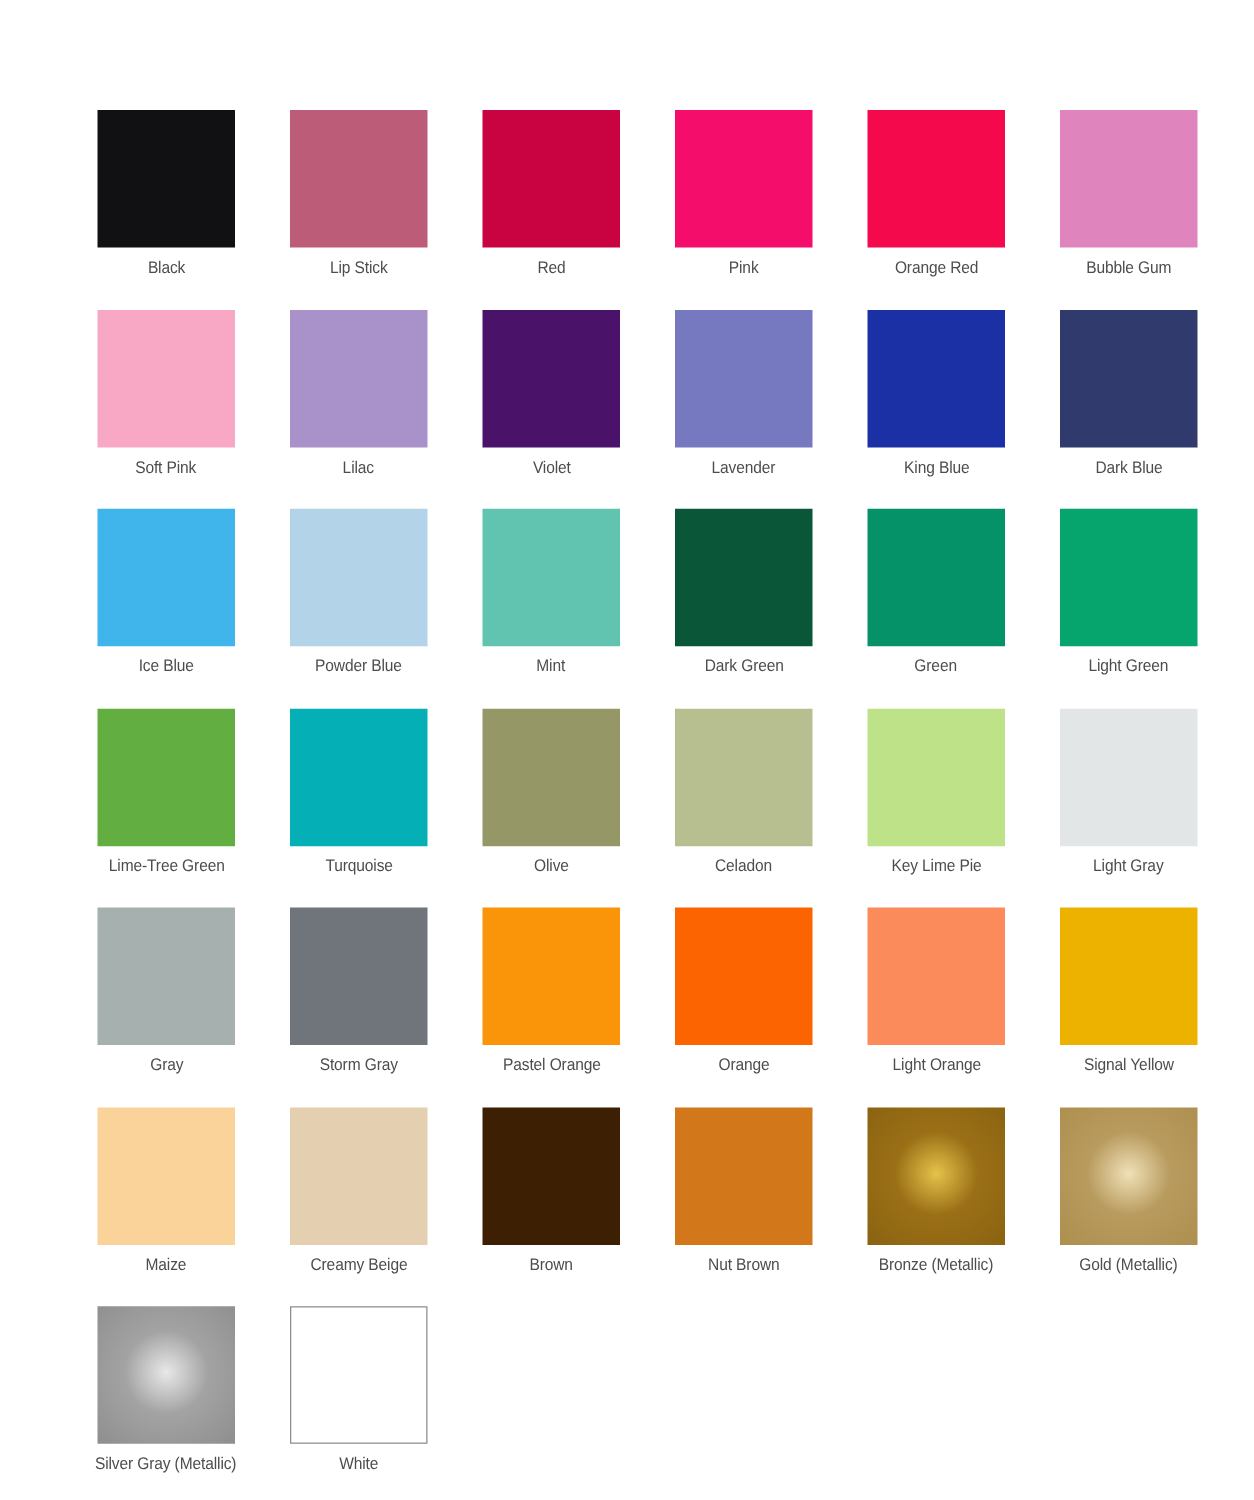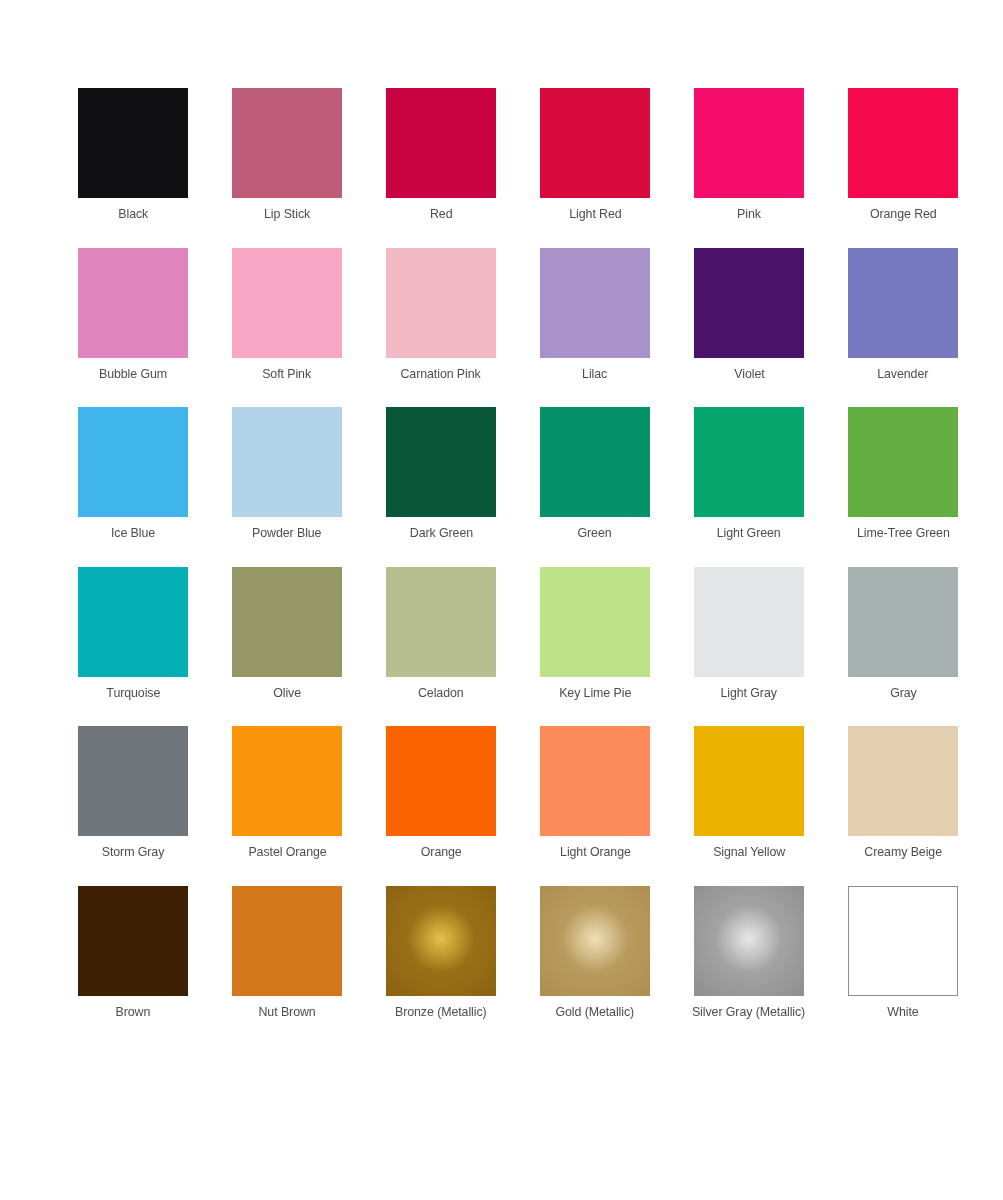--- a/index.html
+++ b/index.html
@@ -74,64 +74,68 @@
       </div>
       <div class="swatch-cell">
         <div class="swatch-chip" style="background: rgb(189, 92, 120);"></div>
         <div class="swatch-label" style="color: rgb(77, 77, 77);">Lip Stick</div>
       </div>
       <div class="swatch-cell">
         <div class="swatch-chip" style="background: rgb(201, 3, 65);"></div>
         <div class="swatch-label" style="color: rgb(77, 77, 77);">Red</div>
       </div>
       <div class="swatch-cell">
-        <div class="swatch-chip" style="background: rgb(216, 11, 60);"></div>
-        <div class="swatch-label" style="color: rgb(77, 77, 77);">Light Red</div>
-      </div>
-      <div class="swatch-cell">
         <div class="swatch-chip" style="background: rgb(245, 13, 107);"></div>
         <div class="swatch-label" style="color: rgb(77, 77, 77);">Pink</div>
       </div>
       <div class="swatch-cell">
         <div class="swatch-chip" style="background: rgb(244, 9, 76);"></div>
         <div class="swatch-label" style="color: rgb(77, 77, 77);">Orange Red</div>
       </div>
       <div class="swatch-cell">
         <div class="swatch-chip" style="background: rgb(224, 132, 189);"></div>
         <div class="swatch-label" style="color: rgb(77, 77, 77);">Bubble Gum</div>
       </div>
       <div class="swatch-cell">
         <div class="swatch-chip" style="background: rgb(248, 168, 196);"></div>
         <div class="swatch-label" style="color: rgb(77, 77, 77);">Soft Pink</div>
       </div>
       <div class="swatch-cell">
-        <div class="swatch-chip" style="background: rgb(243, 185, 198);"></div>
-        <div class="swatch-label" style="color: rgb(77, 77, 77);">Carnation Pink</div>
-      </div>
-      <div class="swatch-cell">
         <div class="swatch-chip" style="background: rgb(169, 146, 202);"></div>
         <div class="swatch-label" style="color: rgb(77, 77, 77);">Lilac</div>
       </div>
       <div class="swatch-cell">
         <div class="swatch-chip" style="background: rgb(75, 18, 105);"></div>
         <div class="swatch-label" style="color: rgb(77, 77, 77);">Violet</div>
       </div>
       <div class="swatch-cell">
         <div class="swatch-chip" style="background: rgb(118, 121, 191);"></div>
         <div class="swatch-label" style="color: rgb(77, 77, 77);">Lavender</div>
       </div>
       <div class="swatch-cell">
+        <div class="swatch-chip" style="background: rgb(28, 48, 166);"></div>
+        <div class="swatch-label" style="color: rgb(77, 77, 77);">King Blue</div>
+      </div>
+      <div class="swatch-cell">
+        <div class="swatch-chip" style="background: rgb(48, 58, 108);"></div>
+        <div class="swatch-label" style="color: rgb(77, 77, 77);">Dark Blue</div>
+      </div>
+      <div class="swatch-cell">
         <div class="swatch-chip" style="background: rgb(63, 181, 236);"></div>
         <div class="swatch-label" style="color: rgb(77, 77, 77);">Ice Blue</div>
       </div>
       <div class="swatch-cell">
         <div class="swatch-chip" style="background: rgb(179, 211, 233);"></div>
         <div class="swatch-label" style="color: rgb(77, 77, 77);">Powder Blue</div>
       </div>
       <div class="swatch-cell">
+        <div class="swatch-chip" style="background: rgb(96, 196, 176);"></div>
+        <div class="swatch-label" style="color: rgb(77, 77, 77);">Mint</div>
+      </div>
+      <div class="swatch-cell">
         <div class="swatch-chip" style="background: rgb(10, 86, 57);"></div>
         <div class="swatch-label" style="color: rgb(77, 77, 77);">Dark Green</div>
       </div>
       <div class="swatch-cell">
         <div class="swatch-chip" style="background: rgb(6, 146, 105);"></div>
         <div class="swatch-label" style="color: rgb(77, 77, 77);">Green</div>
       </div>
       <div class="swatch-cell">
         <div class="swatch-chip" style="background: rgb(6, 165, 109);"></div>
         <div class="swatch-label" style="color: rgb(77, 77, 77);">Light Green</div>
@@ -176,20 +180,24 @@
         <div class="swatch-chip" style="background: rgb(251, 100, 0);"></div>
         <div class="swatch-label" style="color: rgb(77, 77, 77);">Orange</div>
       </div>
       <div class="swatch-cell">
         <div class="swatch-chip" style="background: rgb(251, 139, 91);"></div>
         <div class="swatch-label" style="color: rgb(77, 77, 77);">Light Orange</div>
       </div>
       <div class="swatch-cell">
         <div class="swatch-chip" style="background: rgb(237, 178, 0);"></div>
         <div class="swatch-label" style="color: rgb(77, 77, 77);">Signal Yellow</div>
+      </div>
+      <div class="swatch-cell">
+        <div class="swatch-chip" style="background: rgb(250, 211, 155);"></div>
+        <div class="swatch-label" style="color: rgb(77, 77, 77);">Maize</div>
       </div>
       <div class="swatch-cell">
         <div class="swatch-chip" style="background: rgb(228, 207, 176);"></div>
         <div class="swatch-label" style="color: rgb(77, 77, 77);">Creamy Beige</div>
       </div>
       <div class="swatch-cell">
         <div class="swatch-chip" style="background: rgb(61, 32, 4);"></div>
         <div class="swatch-label" style="color: rgb(77, 77, 77);">Brown</div>
       </div>
       <div class="swatch-cell">

